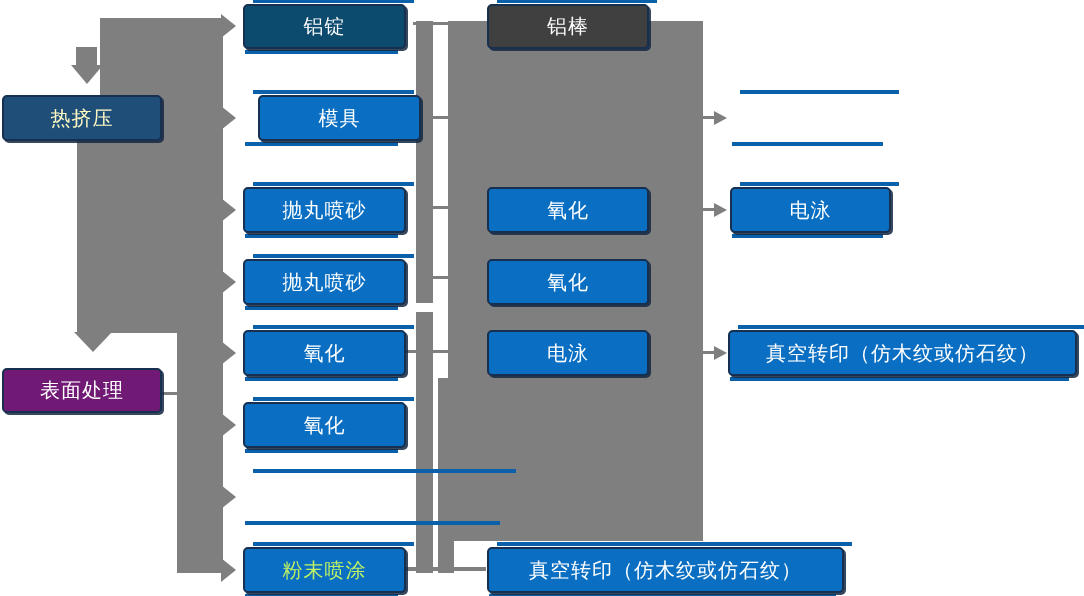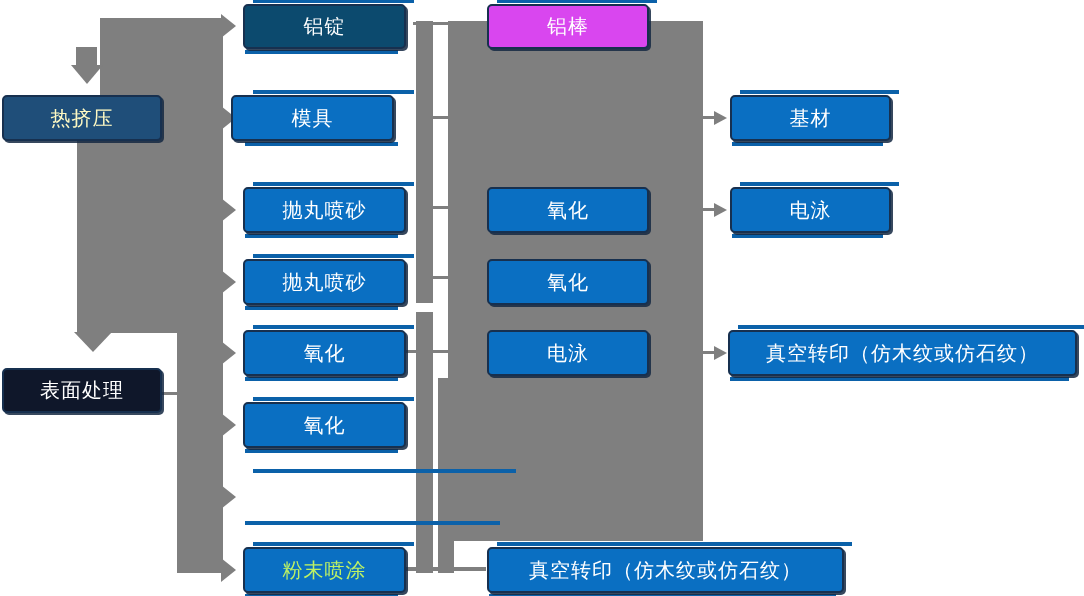--- a/index.html
+++ b/index.html
@@ -88,62 +88,59 @@
       <div class="accent" style="left: 732px; top: 142px; width: 151px; background: rgb(11, 97, 169);"></div>
       <div class="accent" style="left: 740px; top: 182px; width: 159px; background: rgb(11, 97, 169);"></div>
       <div class="accent" style="left: 732px; top: 234px; width: 151px; background: rgb(11, 97, 169);"></div>
       <div class="accent" style="left: 738px; top: 325px; width: 347px; background: rgb(11, 97, 169);"></div>
       <div class="accent" style="left: 730px; top: 377px; width: 339px; background: rgb(11, 97, 169);"></div>
     </div>
   <div class="layer">
       <div class="node" style="left: 2px; top: 95px; width: 160px; height: 46px; background: rgb(31, 78, 121); border: 2px solid rgb(23, 48, 79);">
         <span class="lbl" style="color: #fef9c3;">热挤压</span>
       </div>
-      <div class="node" style="left: 2px; top: 368px; width: 160px; height: 45px; background: #0f172a; border: 2px solid rgb(23, 48, 79);">
+      <div class="node" style="left: 2px; top: 368px; width: 160px; height: 45px; background: #701a75; border: 2px solid rgb(23, 48, 79);">
         <span class="lbl" style="color: rgb(255, 255, 255);">表面处理</span>
       </div>
       <div class="node" style="left: 243px; top: 4px; width: 163px; height: 45px; background: #0c4a6e; border: 2px solid rgb(23, 48, 79);">
         <span class="lbl" style="color: rgb(255, 255, 255);">铝锭</span>
       </div>
-      <div class="node" style="left: 231px; top: 95px; width: 163px; height: 46px; background: rgb(10, 111, 194); border: 2px solid rgb(23, 48, 79);">
+      <div class="node" style="left: 258px; top: 95px; width: 163px; height: 46px; background: rgb(10, 111, 194); border: 2px solid rgb(23, 48, 79);">
         <span class="lbl" style="color: rgb(255, 255, 255);">模具</span>
       </div>
       <div class="node" style="left: 243px; top: 187px; width: 163px; height: 46px; background: rgb(10, 111, 194); border: 2px solid rgb(23, 48, 79);">
         <span class="lbl" style="color: rgb(255, 255, 255);">抛丸喷砂</span>
       </div>
       <div class="node" style="left: 243px; top: 259px; width: 163px; height: 46px; background: rgb(10, 111, 194); border: 2px solid rgb(23, 48, 79);">
         <span class="lbl" style="color: rgb(255, 255, 255);">抛丸喷砂</span>
       </div>
       <div class="node" style="left: 243px; top: 330px; width: 163px; height: 46px; background: rgb(10, 111, 194); border: 2px solid rgb(23, 48, 79);">
         <span class="lbl" style="color: rgb(255, 255, 255);">氧化</span>
       </div>
       <div class="node" style="left: 243px; top: 402px; width: 163px; height: 46px; background: rgb(10, 111, 194); border: 2px solid rgb(23, 48, 79);">
         <span class="lbl" style="color: rgb(255, 255, 255);">氧化</span>
       </div>
       <div class="node" style="left: 243px; top: 547px; width: 163px; height: 46px; background: rgb(10, 111, 194); border: 2px solid rgb(23, 48, 79);">
         <span class="lbl" style="color: #bef264;">粉末喷涂</span>
       </div>
-      <div class="node" style="left: 487px; top: 4px; width: 162px; height: 45px; background: #d946ef; border: 2px solid rgb(23, 48, 79); text-align: center;">
+      <div class="node" style="left: 487px; top: 4px; width: 162px; height: 45px; background: #404040; border: 2px solid rgb(23, 48, 79); text-align: center;">
         <span class="lbl" style="color: rgb(255, 255, 255);">铝棒</span>
       </div>
       <div class="node" style="left: 487px; top: 187px; width: 162px; height: 46px; background: rgb(10, 111, 194); border: 2px solid rgb(23, 48, 79);">
         <span class="lbl" style="color: rgb(255, 255, 255);">氧化</span>
       </div>
       <div class="node" style="left: 487px; top: 259px; width: 162px; height: 46px; background: rgb(10, 111, 194); border: 2px solid rgb(23, 48, 79);">
         <span class="lbl" style="color: rgb(255, 255, 255);">氧化</span>
       </div>
       <div class="node" style="left: 487px; top: 330px; width: 162px; height: 46px; background: rgb(10, 111, 194); border: 2px solid rgb(23, 48, 79);">
         <span class="lbl" style="color: rgb(255, 255, 255);">电泳</span>
       </div>
       <div class="node" style="left: 487px; top: 547px; width: 357px; height: 46px; background: rgb(10, 111, 194); border: 2px solid rgb(23, 48, 79);">
         <span class="lbl" style="color: rgb(255, 255, 255);">真空转印（仿木纹或仿石纹）</span>
       </div>
-      <div class="node" style="left: 730px; top: 95px; width: 161px; height: 46px; background: rgb(10, 111, 194); border: 2px solid rgb(23, 48, 79);">
-        <span class="lbl" style="color: rgb(255, 255, 255);">基材</span>
-      </div>
       <div class="node" style="left: 730px; top: 187px; width: 161px; height: 46px; background: rgb(10, 111, 194); border: 2px solid rgb(23, 48, 79);">
         <span class="lbl" style="color: rgb(255, 255, 255);">电泳</span>
       </div>
       <div class="node" style="left: 728px; top: 330px; width: 349px; height: 46px; background: rgb(10, 111, 194); border: 2px solid rgb(23, 48, 79);">
         <span class="lbl" style="color: rgb(255, 255, 255);">真空转印（仿木纹或仿石纹）</span>
       </div>
     </div>
 </div>
 
 </body></html>

